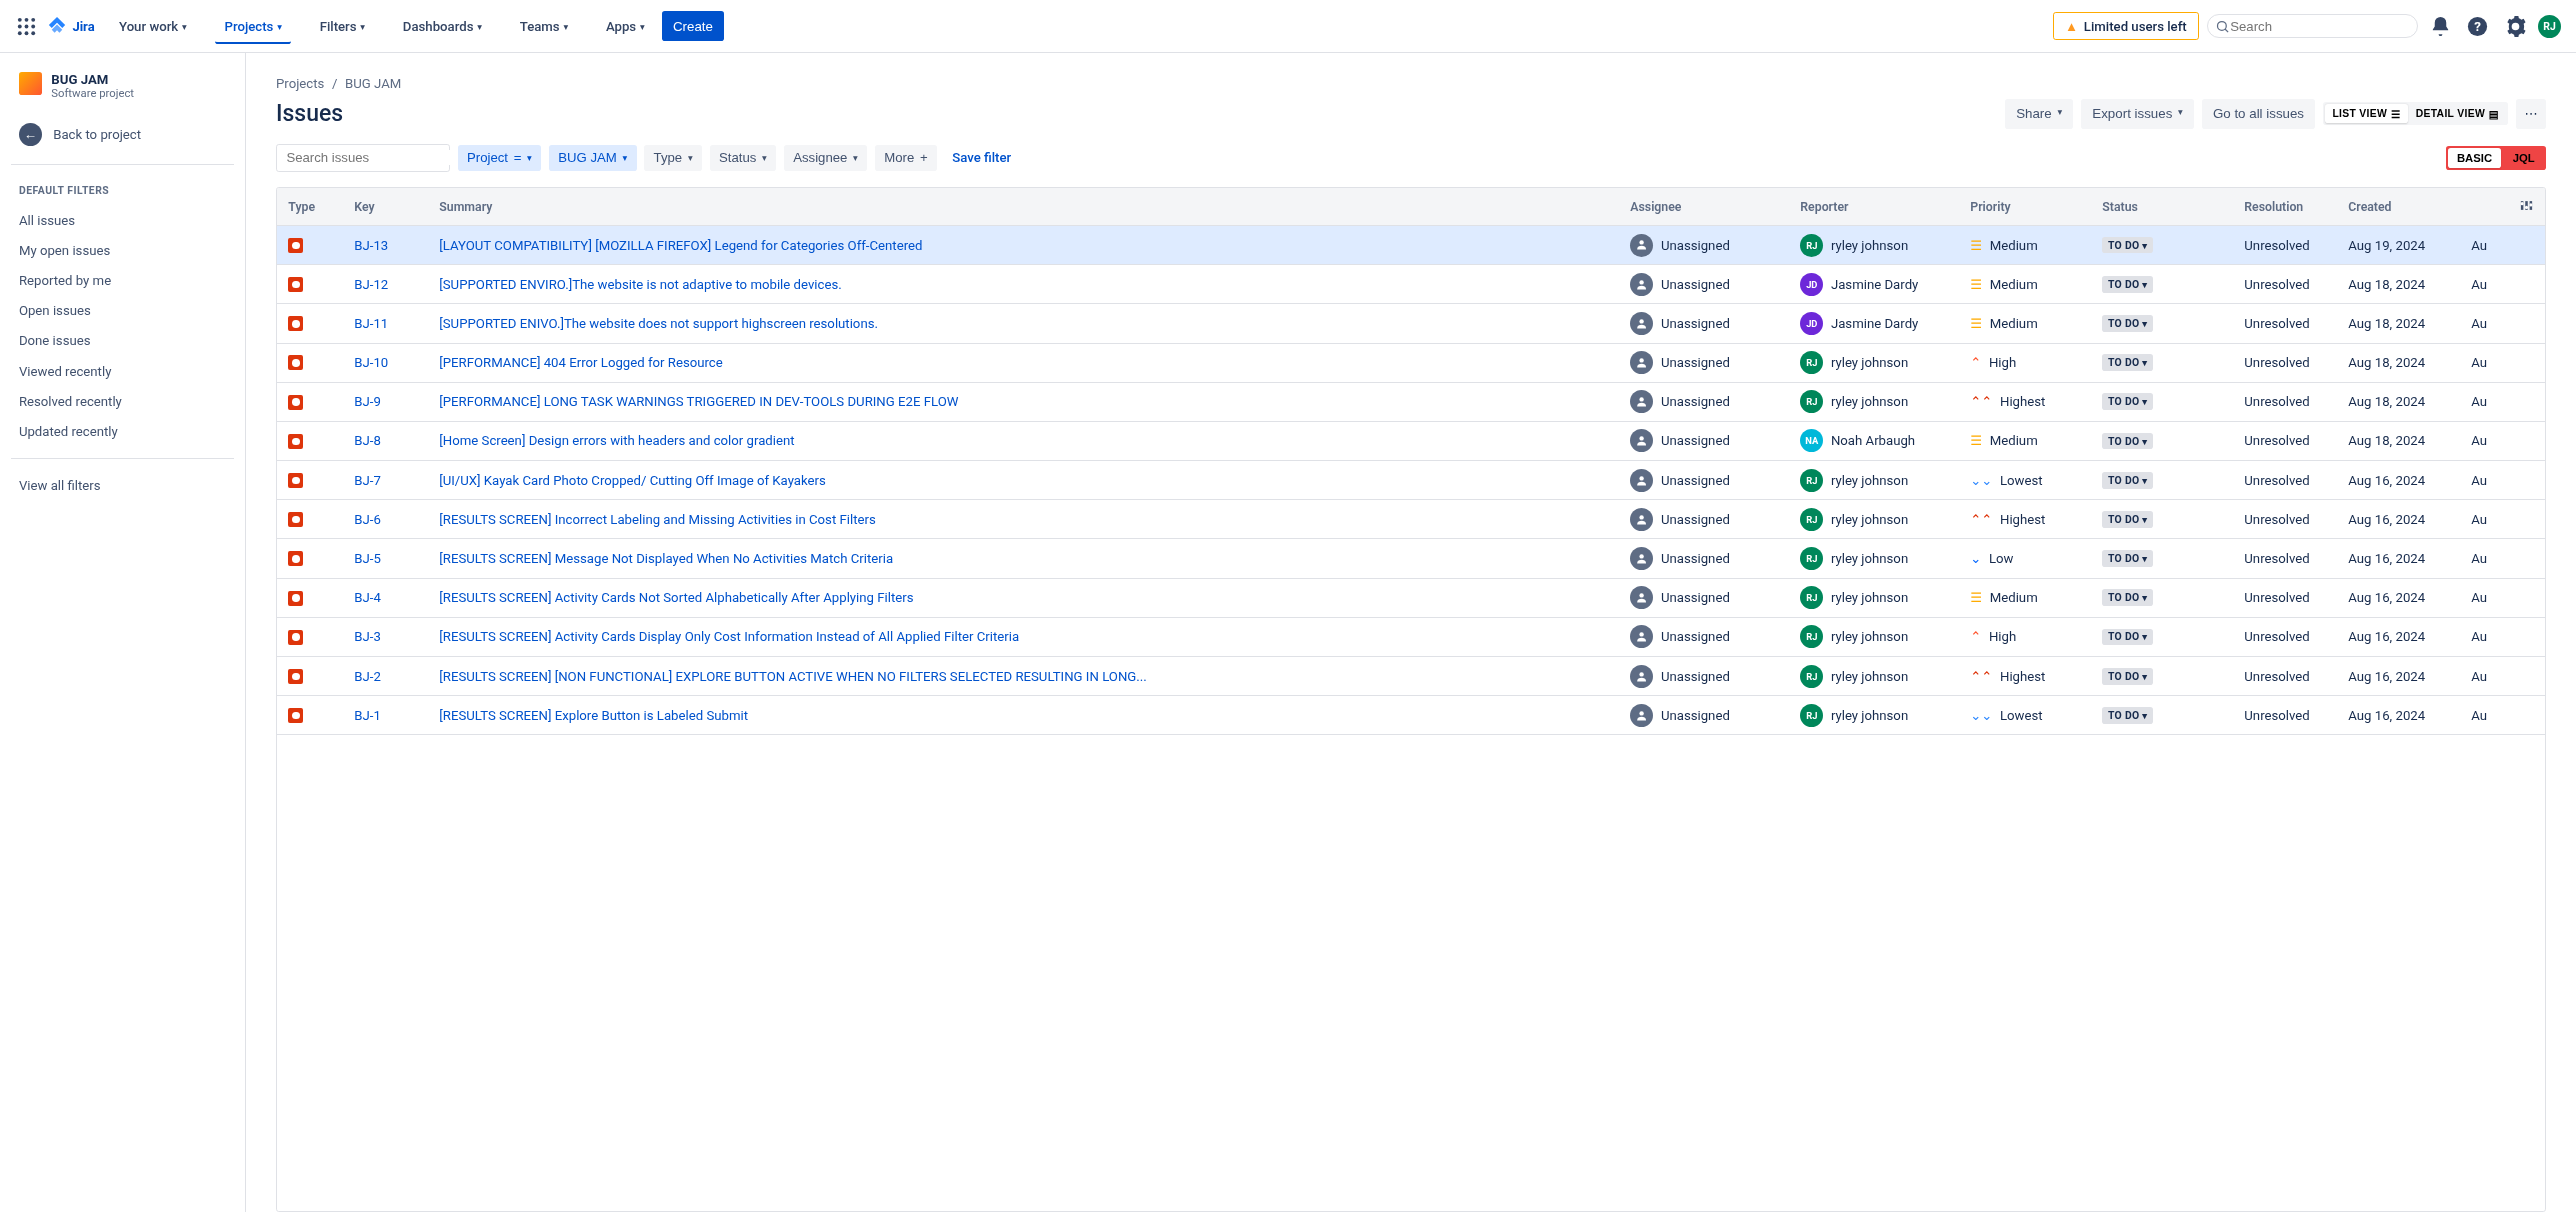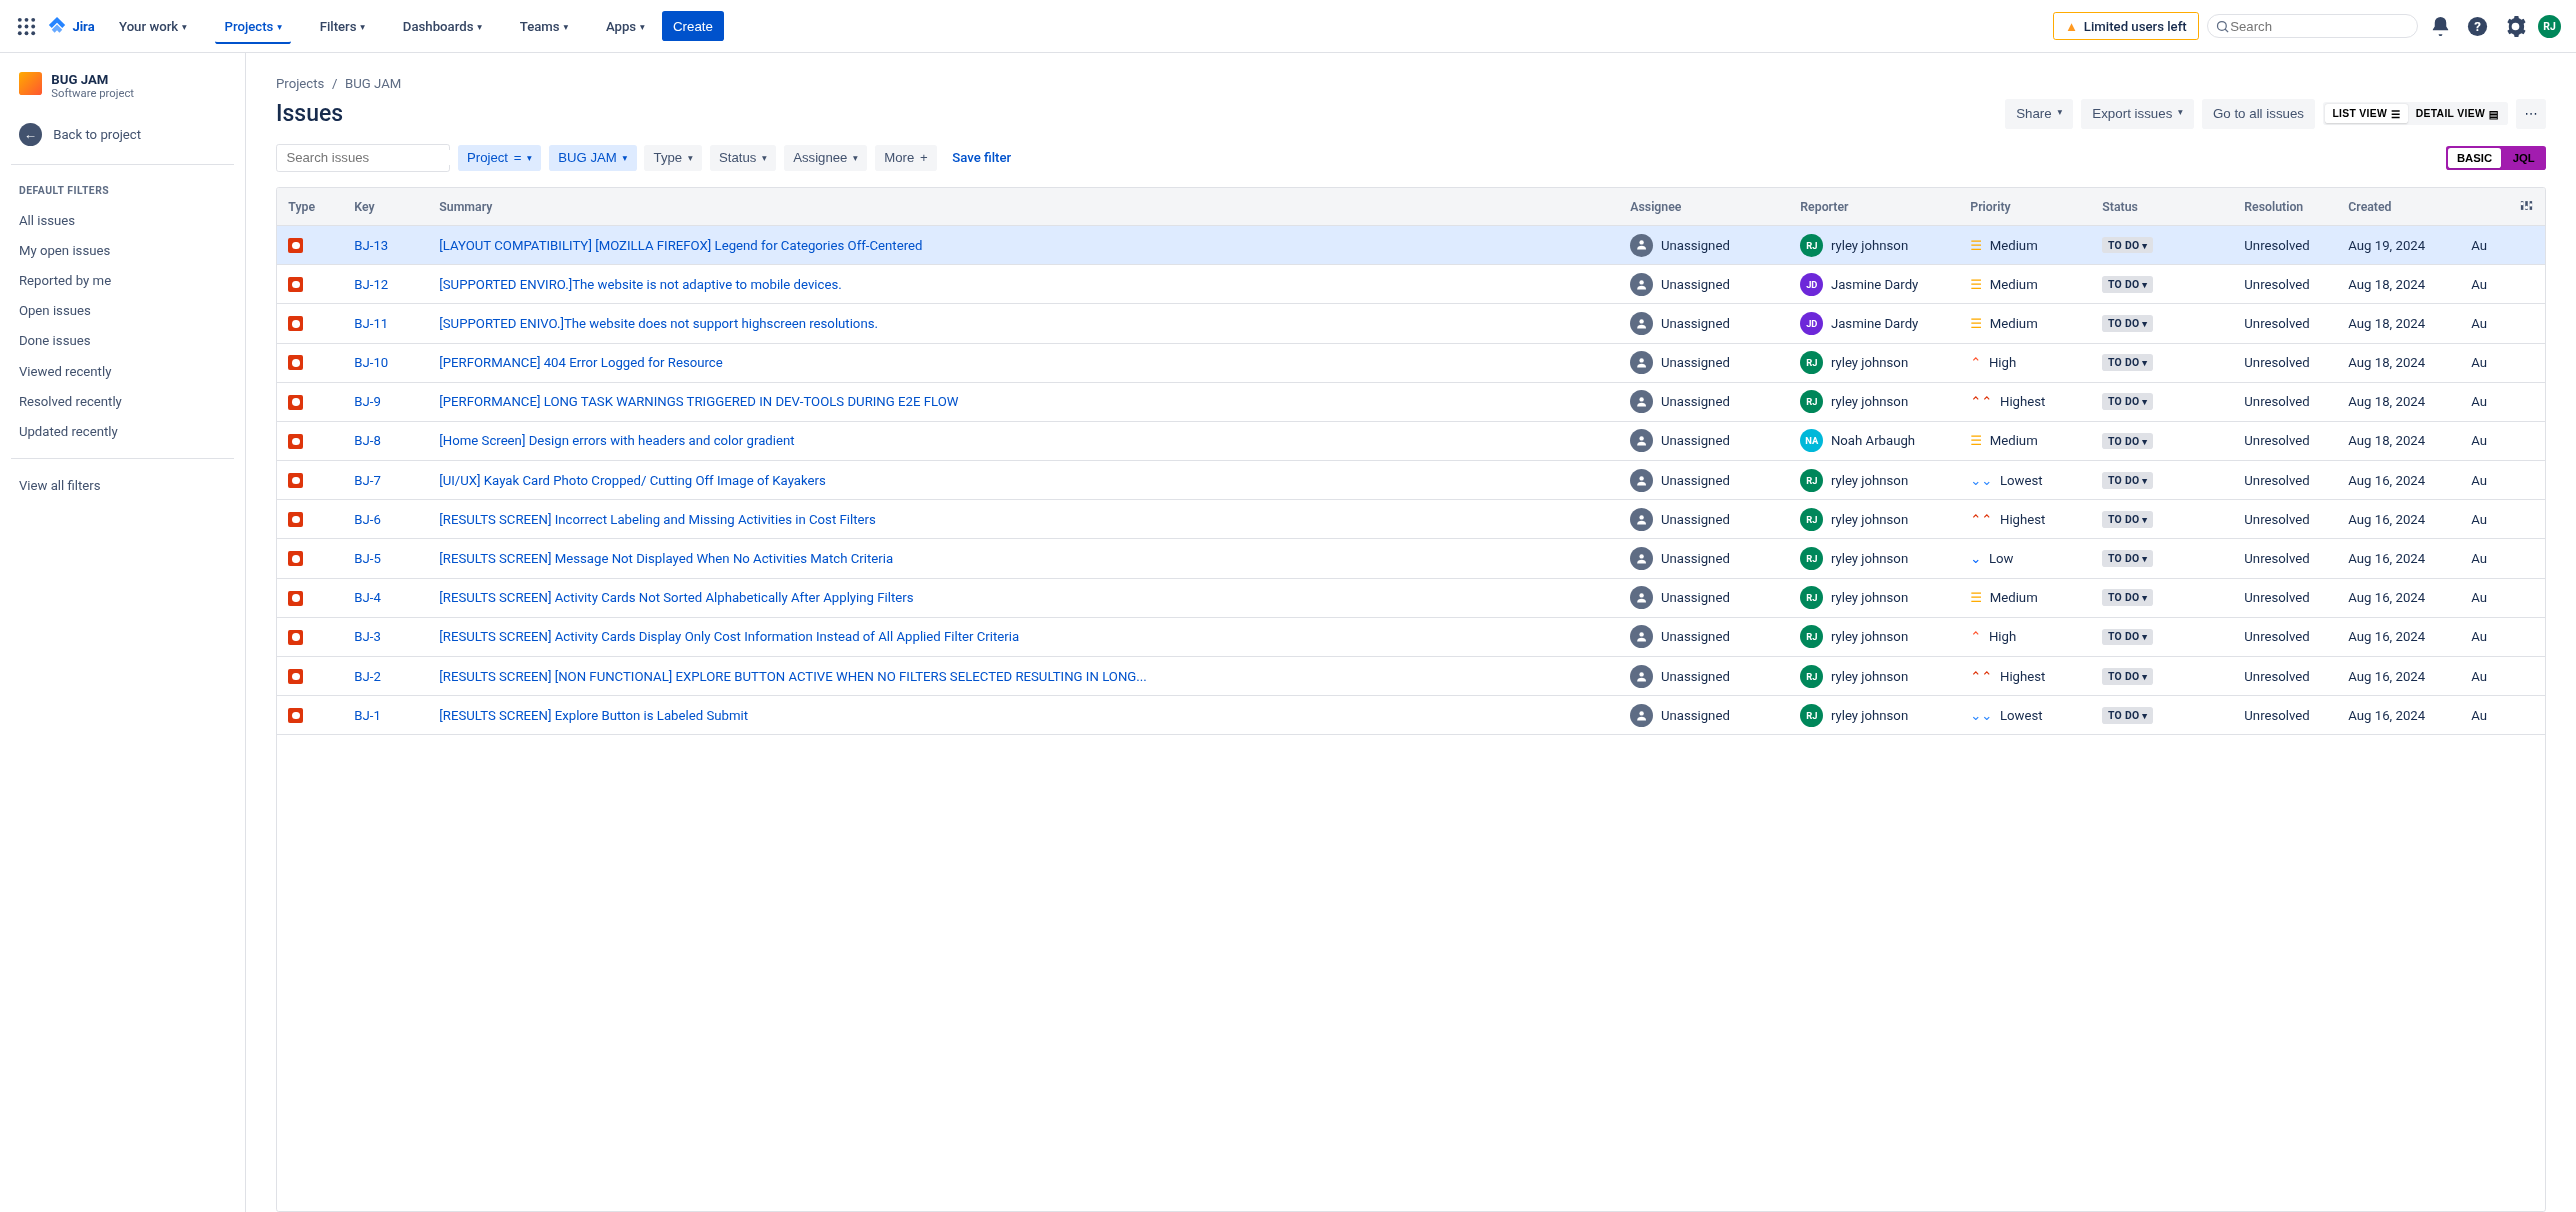--- a/index.html
+++ b/index.html
@@ -50,21 +50,21 @@
 .meatball { width: 30px; height: 30px; display: flex; align-items: center; justify-content: center; background: #F4F5F7; border-radius: 2.8px; cursor: pointer; }
 
 
 .filter-bar { display: flex; gap: 7.6px; align-items: center; margin-bottom: 15px; }
 .issue-search { border: 1.9px solid #DFE1E6; border-radius: 2.8px; padding: 5.7px 9.4px; display: flex; align-items: flex-start; width: 174px; }
 .issue-search input { border: none; outline: none; flex: 1; font-size: 13.2px; }
 .filter-chip { background: #F4F5F7; border: none; padding: 5.7px 9.4px; border-radius: 2.8px; color: #42526E; font-weight: 500; cursor: pointer; display: flex; align-items: center; gap: 5.7px; font-size: 13.2px; }
 .filter-chip.project-chip { background: #DEEBFF; color: #0052CC; }
 .filter-chip.project-value { background: #DEEBFF; color: #0052CC; }
 .save-filter { color: #0052CC; font-weight: 500; cursor: pointer; margin-left: 7.6px; }
-.filter-bar-right { margin-left: auto; display: flex; gap: 1.9px; background: #a21caf; border-radius: 2.8px; padding: 1.9px; }
+.filter-bar-right { margin-left: auto; display: flex; gap: 1.9px; background: #ef4444; border-radius: 2.8px; padding: 1.9px; }
 .jql-btn { padding: 3.8px 9.4px; font-size: 11.3px; font-weight: 700; border: none; background: transparent; cursor: pointer; border-radius: 2.8px; }
 .jql-btn.active { background: #fff; box-shadow: 0 0.9px 1.9px rgba(0,0,0,0.1); }
 
 
 .table-wrap { flex: 1; overflow: auto; border: 0.9px solid #DFE1E6; border-radius: 2.8px; }
 table { width: 100%; border-collapse: collapse; table-layout: fixed; }
 thead th { text-align: left; font-weight: 600; color: #5E6C84; font-size: 12.3px; padding: 9.4px 11.3px; border-bottom: 0.9px solid #DFE1E6; background: #F4F5F7; position: sticky; top: 0; }
 tbody td { padding: 7.6px 11.3px; border-bottom: 0.9px solid #DFE1E6; font-size: 13.2px; vertical-align: middle; }
 tbody tr.selected { background: #DEEBFF; }
 .col-type { width: 66px; }

